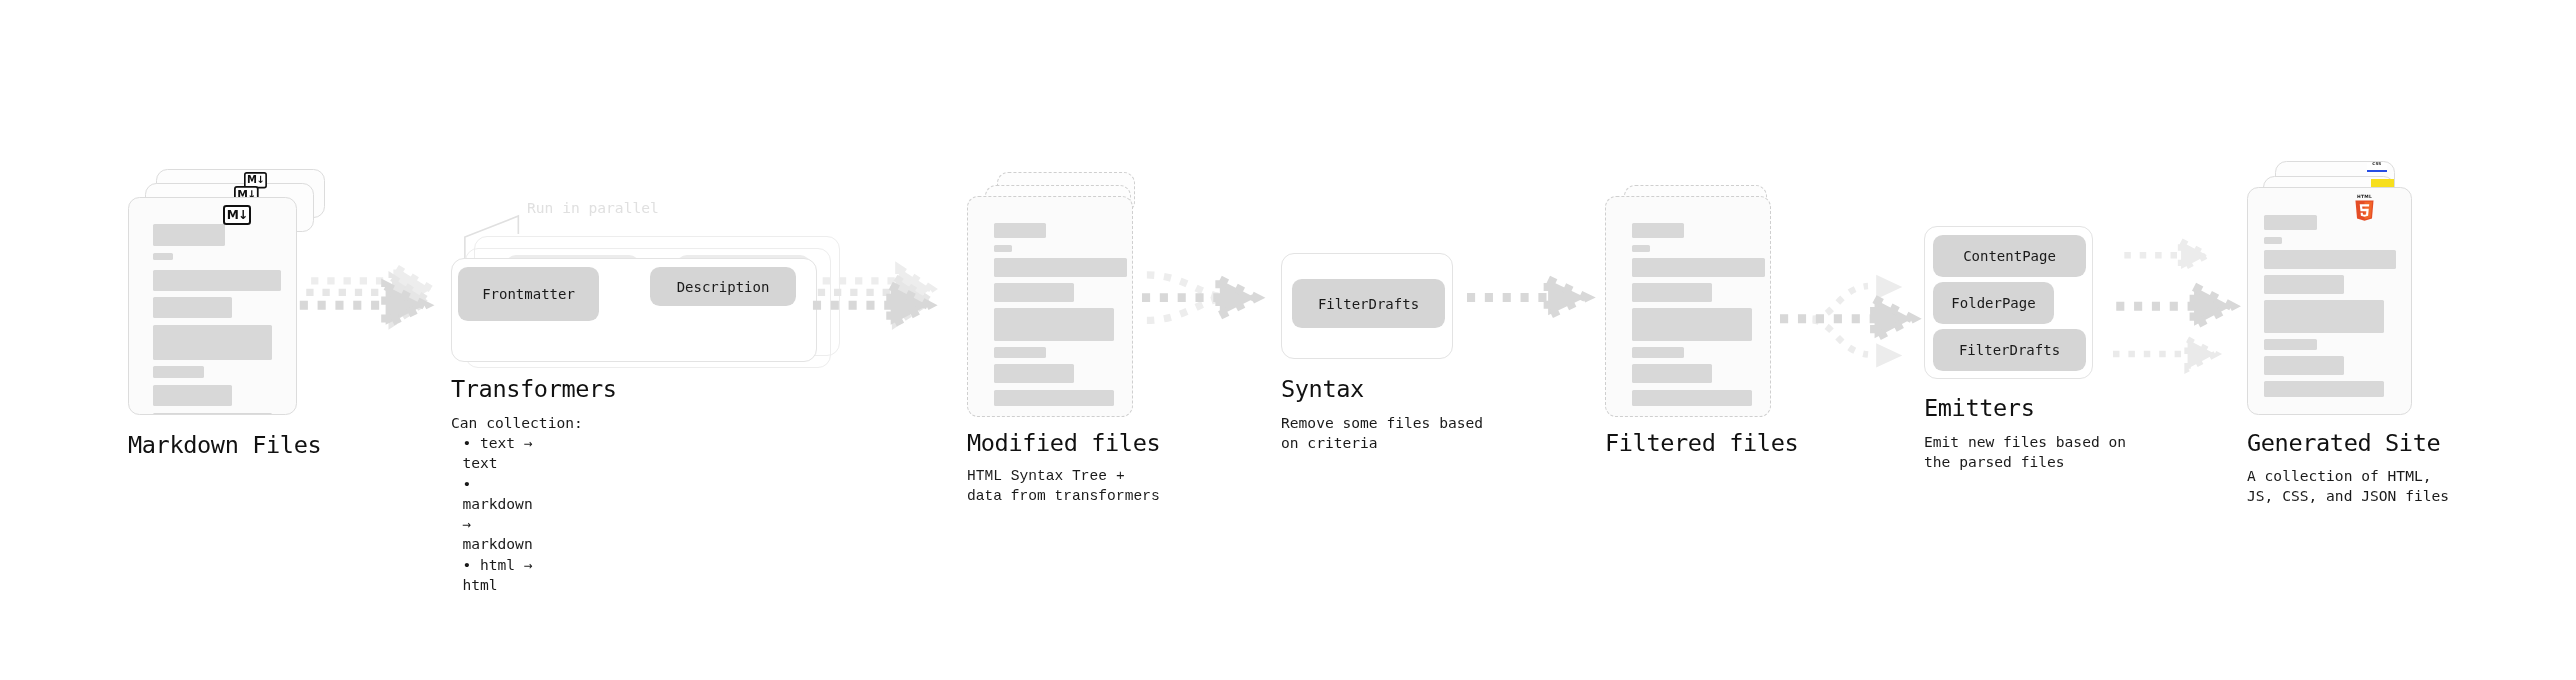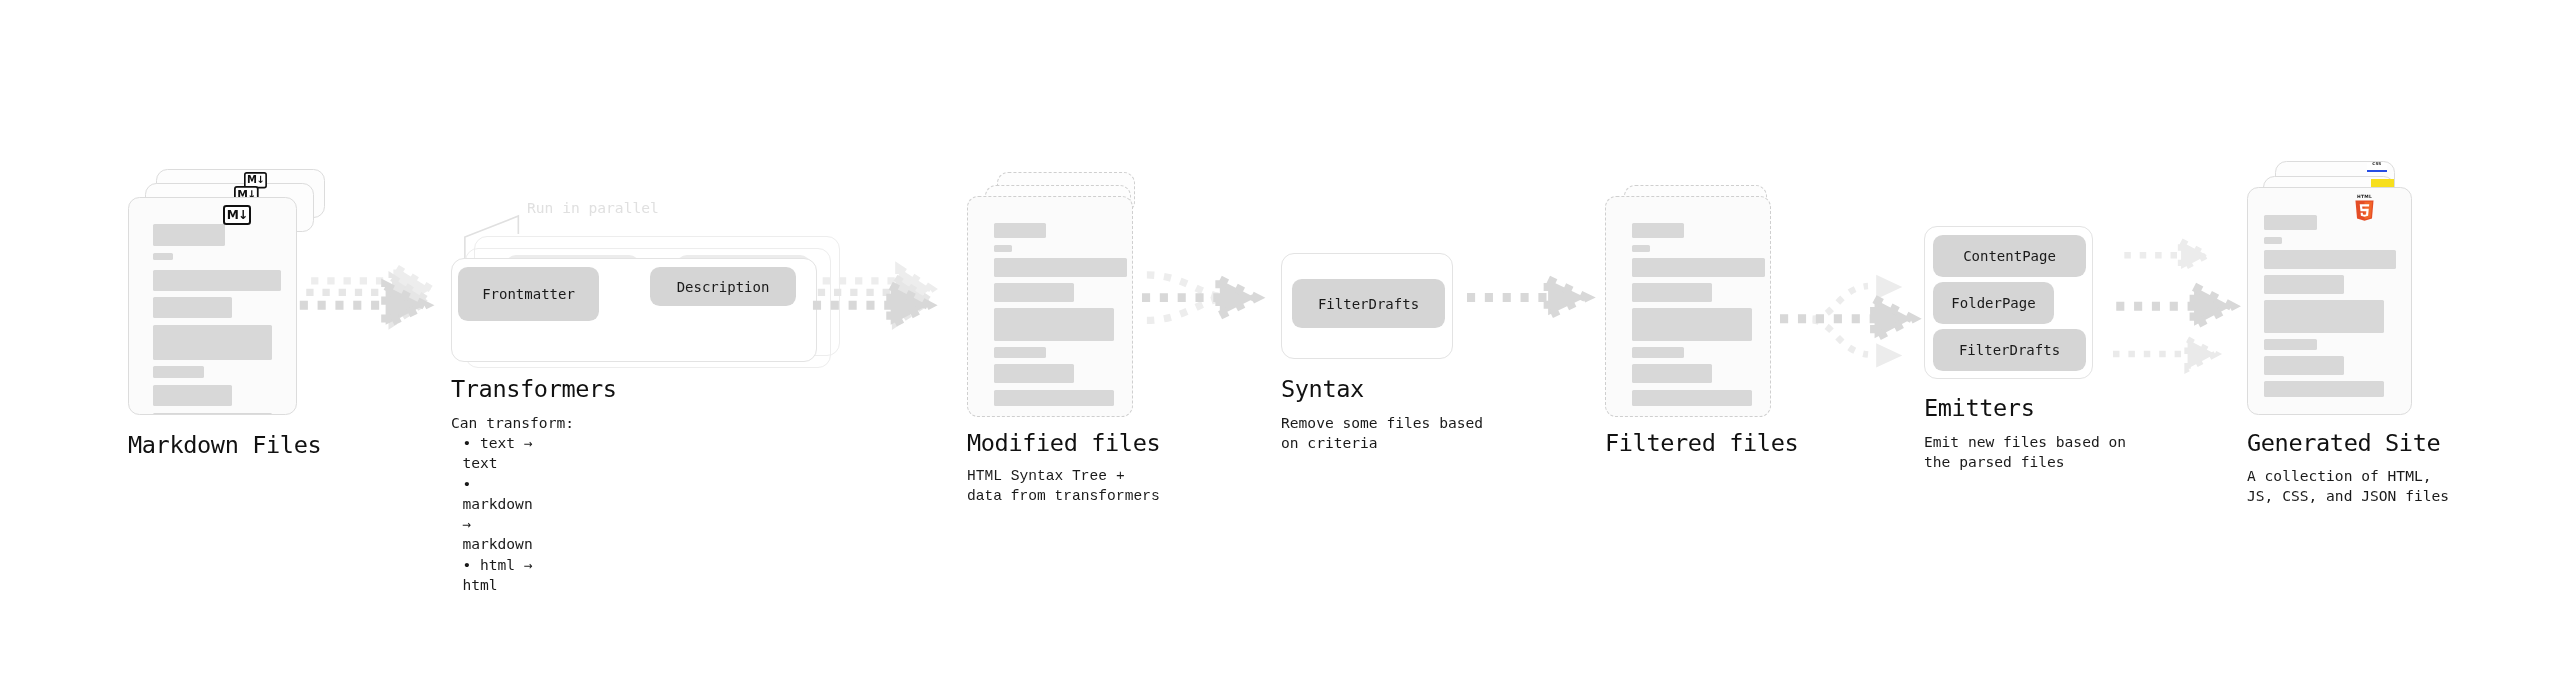--- a/index.html
+++ b/index.html
@@ -201,21 +201,21 @@
         <line x1="0" y1="45" x2="54" y2="45"></line>
           <polygon points="52,38 68,45 52,52"></polygon>
       </g>
     </svg>
 
     <div class="groupbox" style="left:451px; top:258px; width:366px; height:104px;"></div>
     <div class="pill" style="left:458px; top:267px; width:141px; height:54px;">Frontmatter</div>
     <div class="pill" style="left:650px; top:267px; width:146px; height:39px;">Description</div>
 
     <div class="caption-title" style="left:451px; top:375px;">Transformers</div>
-    <div class="caption-sub" style="left:451px; top:413px;">Can transform:</div>
+    <div class="caption-sub" style="left:451px; top:413px;">Can collection:</div>
     <div class="caption-list" style="left:451px; top:433px;">
       <ul>
         <li>text → text</li>
         <li>markdown → markdown</li>
         <li>html → html</li>
       </ul>
     </div>
   </div>
 
   <svg style="left:821px; top:268px;" width="154" height="81" viewBox="0 0 190 100">

